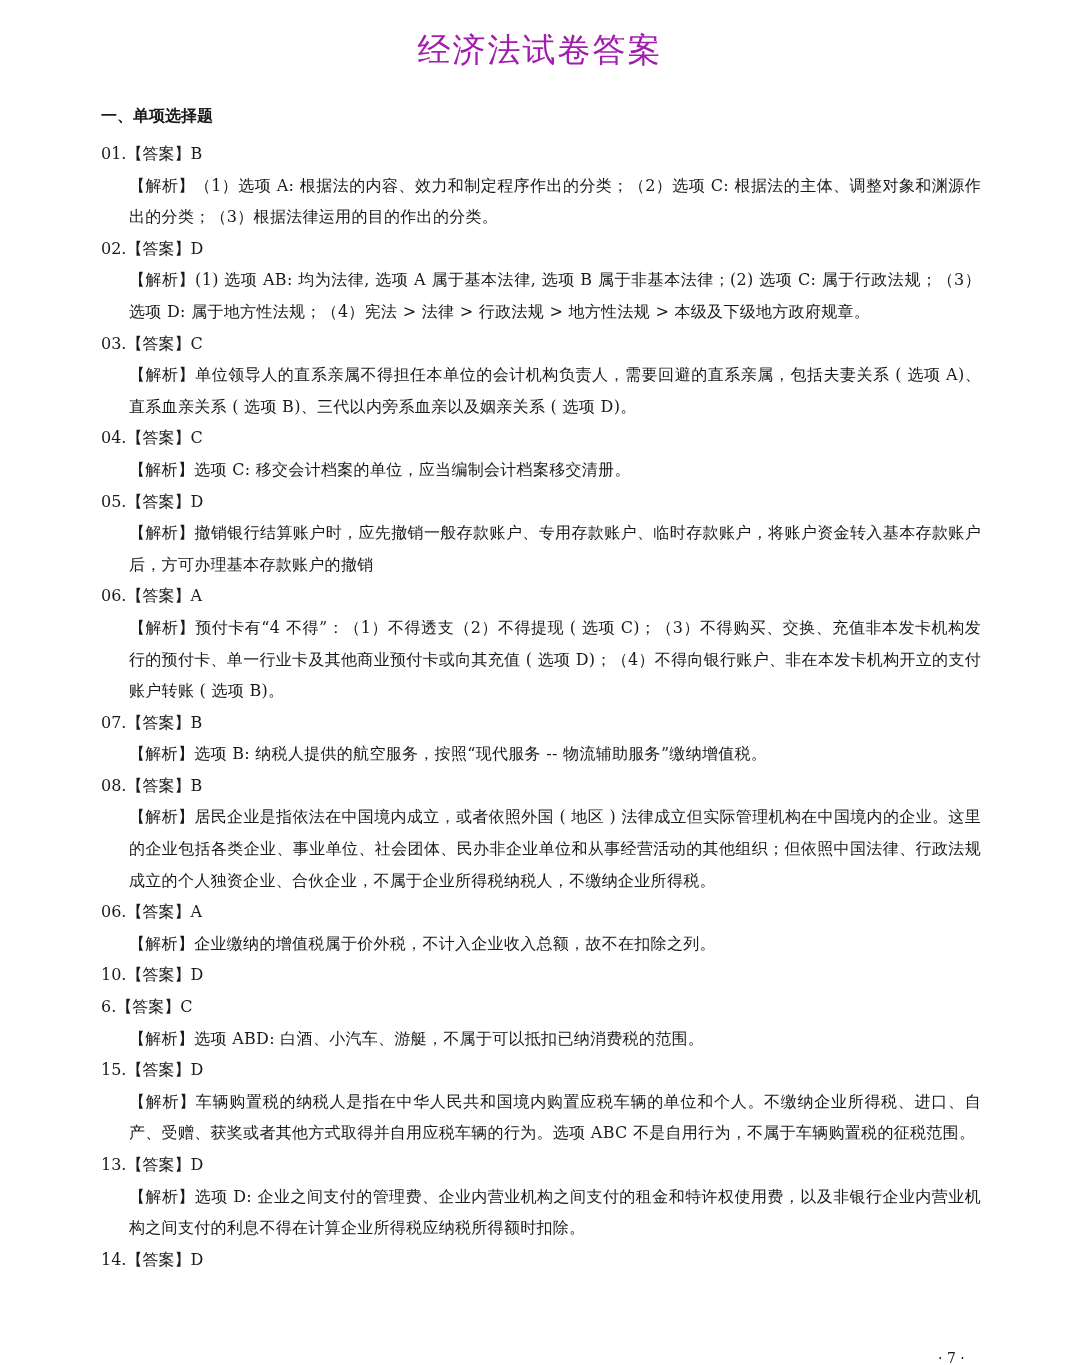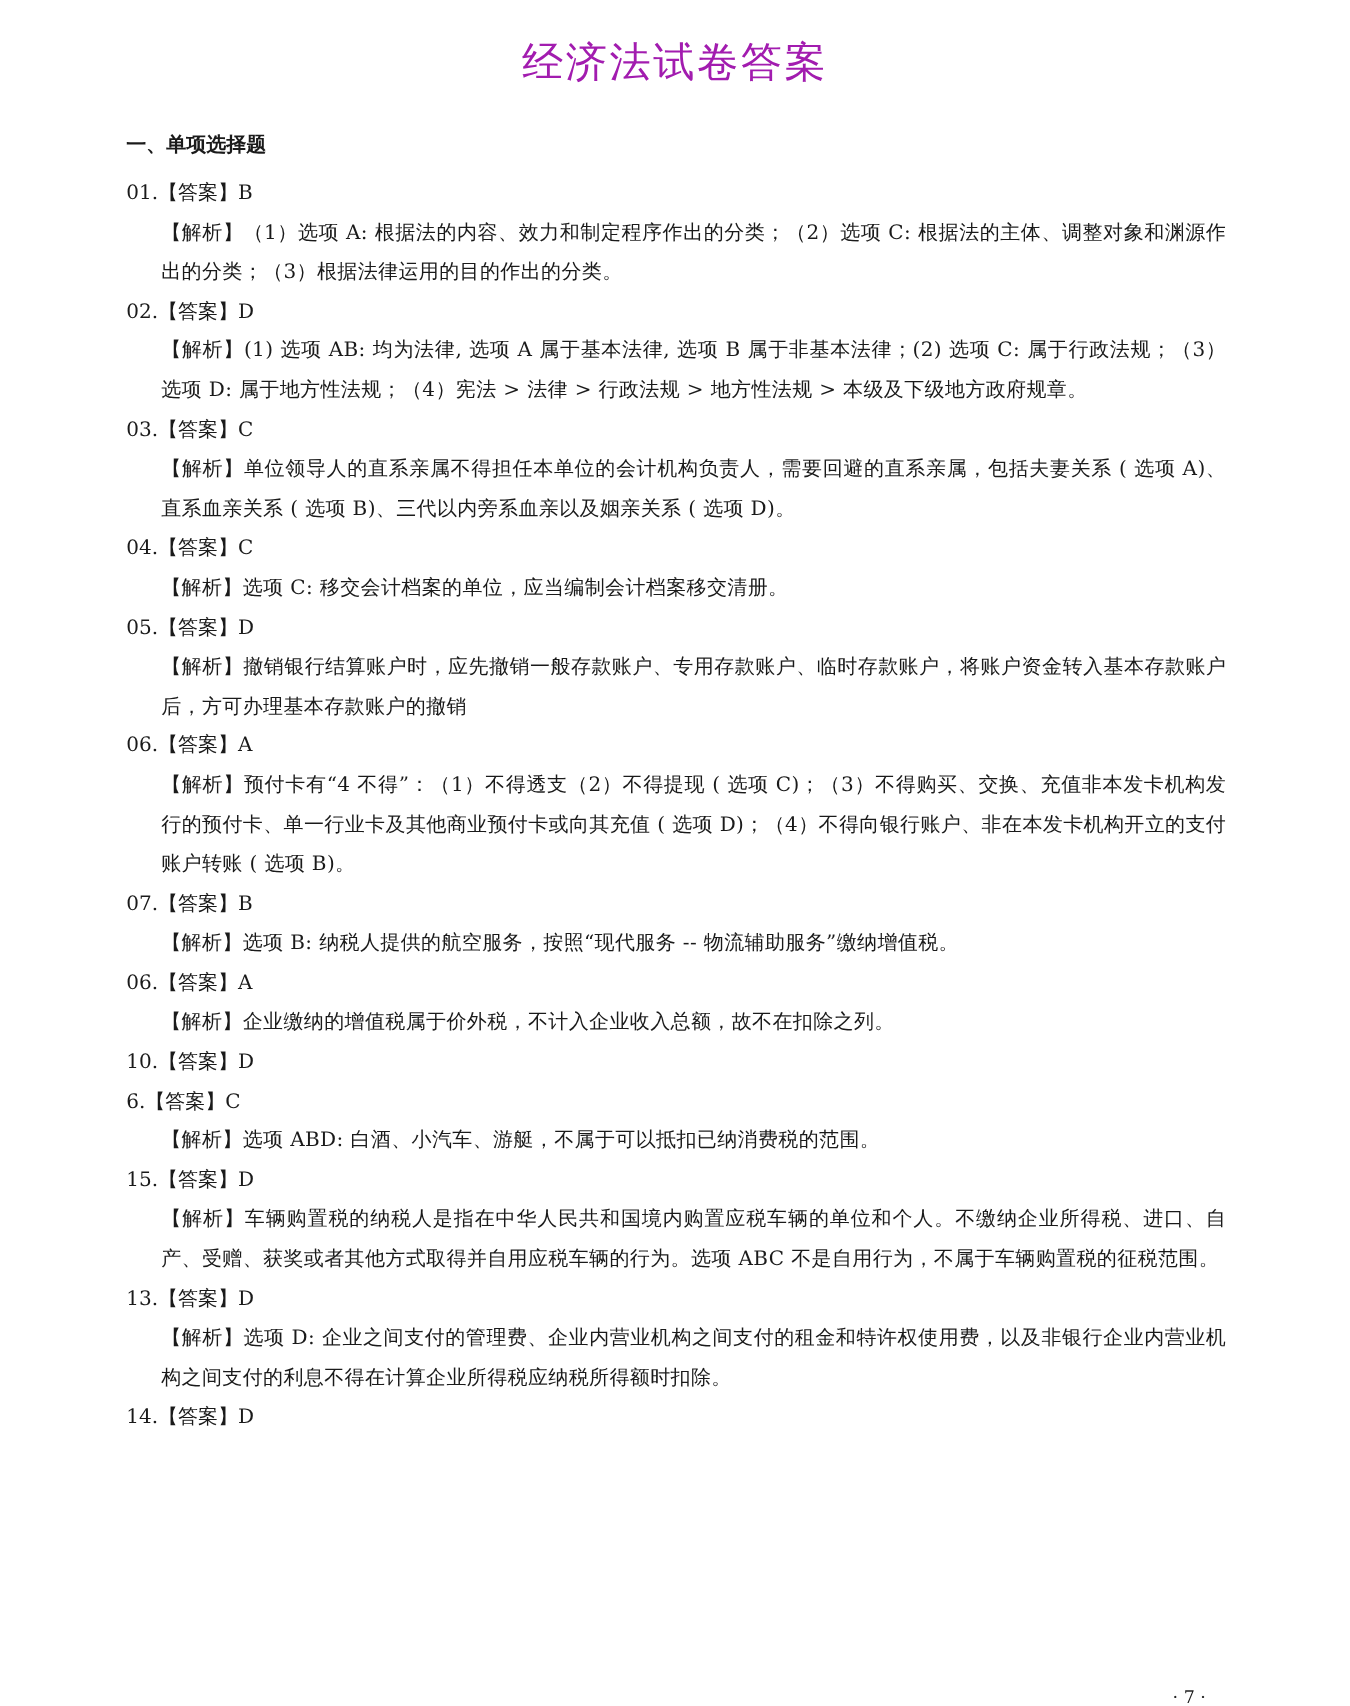--- a/index.html
+++ b/index.html
@@ -64,20 +64,24 @@
   </div>
   <div class="item">
     <div class="answer"><span>06.</span><span>【答案】A</span></div>
     <div class="analysis">【解析】预付卡有“4 不得”：（1）不得透支（2）不得提现 ( 选项 C)；（3）不得购买、交换、充值非本发卡机构发行的预付卡、单一行业卡及其他商业预付卡或向其充值 ( 选项 D)；（4）不得向银行账户、非在本发卡机构开立的支付账户转账 ( 选项 B)。</div>
   </div>
   <div class="item">
     <div class="answer"><span>07.</span><span>【答案】B</span></div>
     <div class="analysis">【解析】选项 B: 纳税人提供的航空服务，按照“现代服务 -- 物流辅助服务”缴纳增值税。</div>
   </div>
   <div class="item">
+    <div class="answer"><span>08.</span><span>【答案】B</span></div>
+    <div class="analysis">【解析】居民企业是指依法在中国境内成立，或者依照外国 ( 地区 ) 法律成立但实际管理机构在中国境内的企业。这里的企业包括各类企业、事业单位、社会团体、民办非企业单位和从事经营活动的其他组织；但依照中国法律、行政法规成立的个人独资企业、合伙企业，不属于企业所得税纳税人，不缴纳企业所得税。</div>
+  </div>
+  <div class="item">
     <div class="answer"><span>06.</span><span>【答案】A</span></div>
     <div class="analysis">【解析】企业缴纳的增值税属于价外税，不计入企业收入总额，故不在扣除之列。</div>
   </div>
   <div class="item">
     <div class="answer"><span>10.</span><span>【答案】D</span></div>
   </div>
   <div class="item">
     <div class="answer"><span>6.</span><span>【答案】C</span></div>
     <div class="analysis">【解析】选项 ABD: 白酒、小汽车、游艇，不属于可以抵扣已纳消费税的范围。</div>
   </div>

